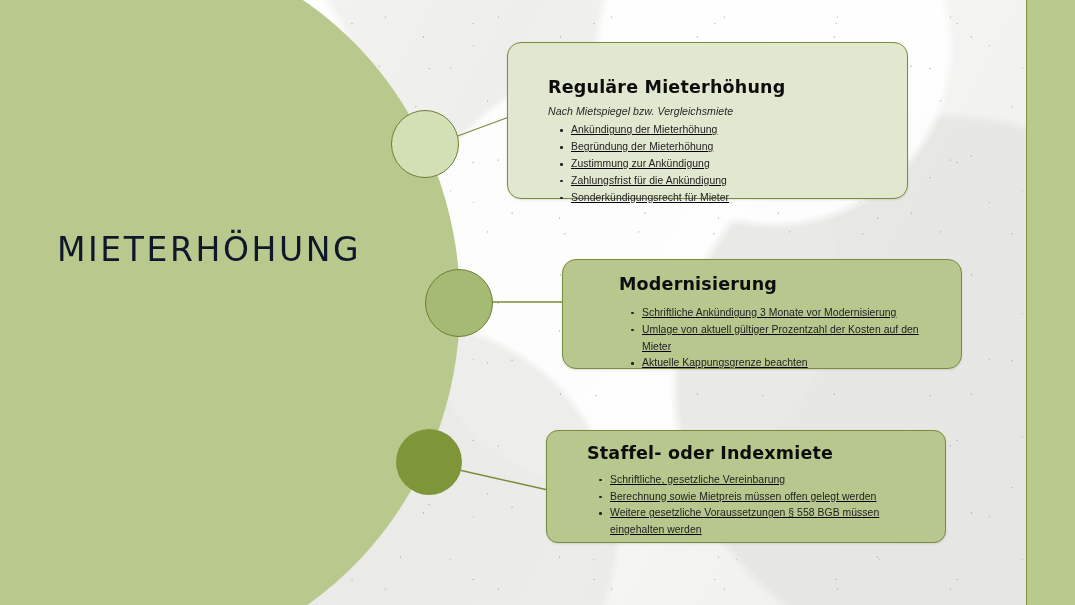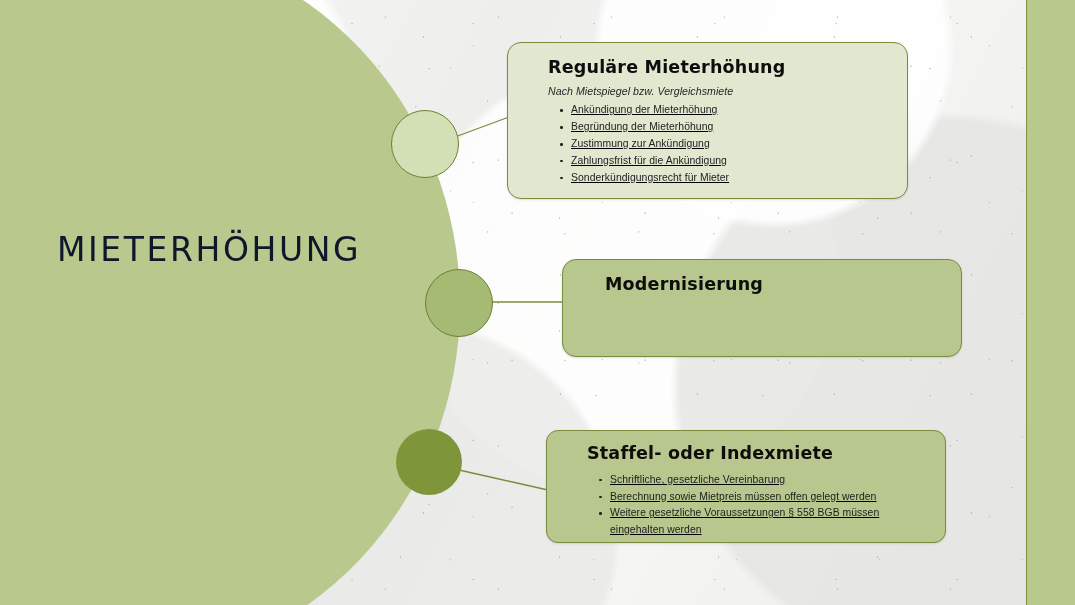--- a/index.html
+++ b/index.html
@@ -131,42 +131,42 @@
     box-shadow: 0 1px 2px rgba(90,100,60,0.18);
   }
   #card-1 {
     left: 507px; top: 42px;
     width: 401px; height: 157px;
     background: #e2e8cf;
     padding: 14px 20px 10px 22px;
   }
   #card-2 {
     left: 562px; top: 259px;
-    width: 400px; height: 98px;
+    width: 400px; height: 110px;
     background: #b7c78d;
-    padding: 14px 20px 10px 24px;
+    padding: 14px 20px 10px 38px;
   }
   #card-3 {
     left: 546px; top: 430px;
     width: 400px; height: 113px;
     background: #b7c78d;
     padding: 12px 20px 10px 22px;
     border-radius: 12px;
   }
 
   .card-title {
     font-family: "DejaVu Sans", sans-serif;
     font-weight: bold;
     font-size: 17.5px;
     color: #0d0d0d;
     letter-spacing: 0.2px;
     margin: 0 0 4px 0;
     line-height: 1.25;
   }
-  #card-1 .card-title { margin-left: 18px; margin-bottom: 5px; }
+  #card-1 .card-title { margin-left: 18px; margin-bottom: 5px; margin-top: 20px; }
   #card-2 .card-title { margin-left: 18px; margin-bottom: 9px; }
   #card-3 .card-title { margin-left: 18px; margin-bottom: 7px; }
 
   .card-subtitle {
     font-size: 10.6px;
     color: #262626;
     margin: 0 0 3px 18px;
     line-height: 1.45;
     letter-spacing: 0.05px;
     font-style: italic;
@@ -229,20 +229,25 @@
       <li>Ankündigung der Mieterhöhung</li>
       <li>Begründung der Mieterhöhung</li>
       <li>Zustimmung zur Ankündigung</li>
       <li>Zahlungsfrist für die Ankündigung</li>
       <li>Sonderkündigungsrecht für Mieter</li>
     </ul>
   </div>
 
   <div class="card" id="card-2">
     <div class="card-title">Modernisierung</div>
+    <ul class="bullets">
+      <li>Schriftliche Ankündigung 3 Monate vor Modernisierung</li>
+      <li>Umlage von aktuell gültiger Prozentzahl der Kosten auf den Mieter</li>
+      <li>Aktuelle Kappungsgrenze beachten</li>
+    </ul>
   </div>
 
   <div class="card" id="card-3">
     <div class="card-title">Staffel- oder Indexmiete</div>
     <ul class="bullets">
       <li>Schriftliche, gesetzliche Vereinbarung</li>
       <li>Berechnung sowie Mietpreis müssen offen gelegt werden</li>
       <li>Weitere gesetzliche Voraussetzungen § 558 BGB müssen eingehalten werden</li>
     </ul>
   </div>

